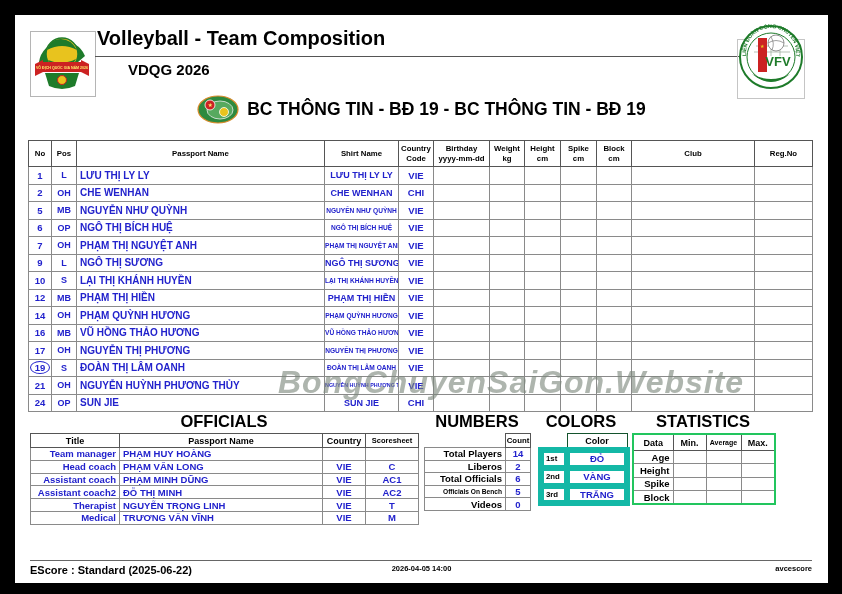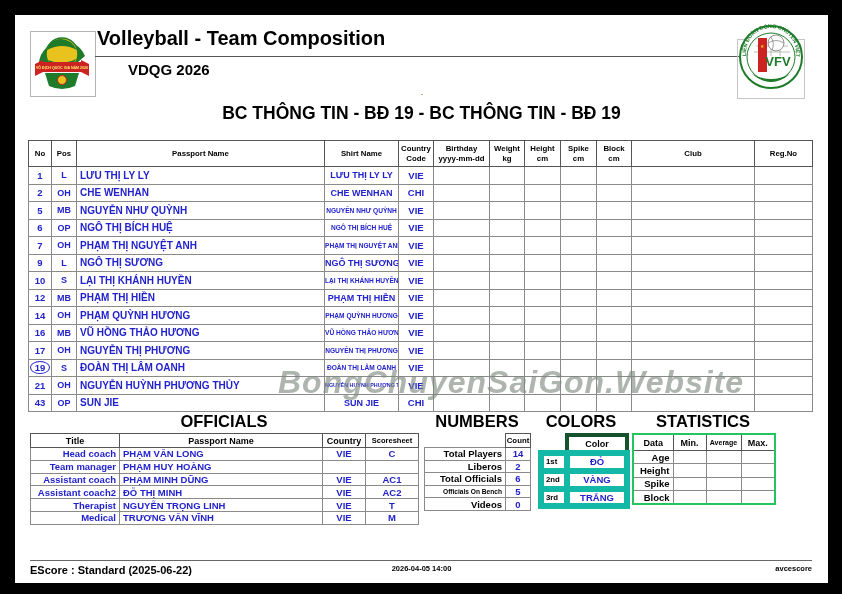--- a/index.html
+++ b/index.html
@@ -29,21 +29,21 @@
     font-size:15px;font-weight:bold;color:#000;padding-left:31px;
   }
   .vfv-frame{
     position:absolute;left:722px;top:24px;width:66px;height:58px;
     border:1px solid #c5c5c5;
   }
   .vfv-logo{position:absolute;left:723px;top:9px;width:66px;height:66px;}
   
   .team-line{
     position:absolute;left:0;top:79px;width:813px;height:30px;
-    display:flex;align-items:center;justify-content:center;gap:8px;flex-direction:column;
+    display:flex;align-items:center;justify-content:center;gap:8px;
   }
   .team-title{font-size:17.5px;font-weight:bold;color:#000;}
   .players-heading{
     position:absolute;left:0;top:107px;width:813px;text-align:center;
     font-size:13.5px;font-weight:bold;color:#000;letter-spacing:.5px;
   }
   
   table{border-collapse:collapse;table-layout:fixed;}
   th,td{padding:0;overflow:hidden;white-space:nowrap;}
   
@@ -81,21 +81,21 @@
   .ntable th{height:13px;font-weight:bold;color:#000;}
   .ntable th.corner{border:none;background:transparent;}
   .ntable th.count{border:1px solid #555;font-size:7.8px;text-align:center;}
   .ntable td{border:1px solid #8a8a8a;height:11.6px;font-weight:bold;vertical-align:middle;}
   .ntable td.c-label{color:#000;text-align:right;padding-right:3px;font-size:9.5px;}
   .ntable td.c-label.sm{font-size:6.6px;}
   .ntable td.c-val{color:#2222cc;text-align:center;font-size:9.5px;}
   
   .ctable{position:absolute;left:523px;top:418px;width:86px;}
   .ctable th.corner{border:none;}
-  .ctable th.color{border:4px solid #14532d;font-size:9px;font-weight:bold;color:#000;height:13px;text-align:center;margin-top:19px;}
+  .ctable th.color{border:1px solid #14532d;font-size:9px;font-weight:bold;color:#000;height:13px;text-align:center;margin-top:19px;}
   .ctable td{border:6px solid #14b8a6;height:11.8px;font-weight:bold;vertical-align:middle;}
   .ctable td.c-rank{color:#000;font-size:7.8px;text-align:left;padding-left:2px;}
   .ctable td.c-col{color:#2222cc;font-size:9.5px;text-align:center;}
   
   .stable{position:absolute;left:617px;top:418px;width:142px;border:2px solid #22c55e;}
   .stable th{border:1px solid #555;font-size:9px;font-weight:bold;color:#000;height:15px;text-align:center;}
   .stable th.sm{font-size:7px;}
   .stable td{border:1px solid #8a8a8a;height:12.3px;font-weight:bold;}
   .stable td.c-data{color:#000;font-size:9.5px;text-align:right;padding-right:3px;}
   
@@ -385,21 +385,21 @@
           <td class="c-country">VIE</td>
           <td></td>
           <td></td>
           <td></td>
           <td></td>
           <td></td>
           <td></td>
           <td></td>
         </tr>
         <tr>
-          <td class="c-no">43</td>
+          <td class="c-no">24</td>
           <td class="c-pos">OP</td>
           <td class="c-passport">SUN JIE</td>
           <td class="c-shirt" style="font-size: 9px;">SUN JIE</td>
           <td class="c-country">CHI</td>
           <td></td>
           <td></td>
           <td></td>
           <td></td>
           <td></td>
           <td></td>
@@ -423,30 +423,30 @@
     <thead>
         <tr id="ohead">
           <th>Title</th>
           <th>Passport Name</th>
           <th>Country</th>
           <th class="sm">Scoresheet</th>
         </tr>
       </thead>
     <tbody id="obody">
         <tr>
+          <td class="c-title">Team manager</td>
+          <td class="c-name">PHẠM HUY HOÀNG</td>
+          <td class="c-ctr"></td>
+          <td class="c-sheet"></td>
+        </tr>
+        <tr>
           <td class="c-title">Head coach</td>
           <td class="c-name">PHẠM VĂN LONG</td>
           <td class="c-ctr">VIE</td>
           <td class="c-sheet">C</td>
-        </tr>
-        <tr>
-          <td class="c-title">Team manager</td>
-          <td class="c-name">PHẠM HUY HOÀNG</td>
-          <td class="c-ctr"></td>
-          <td class="c-sheet"></td>
         </tr>
         <tr>
           <td class="c-title">Assistant coach</td>
           <td class="c-name">PHẠM MINH DŨNG</td>
           <td class="c-ctr">VIE</td>
           <td class="c-sheet">AC1</td>
         </tr>
         <tr>
           <td class="c-title">Assistant coach2</td>
           <td class="c-name">ĐỖ THỊ MINH</td>

